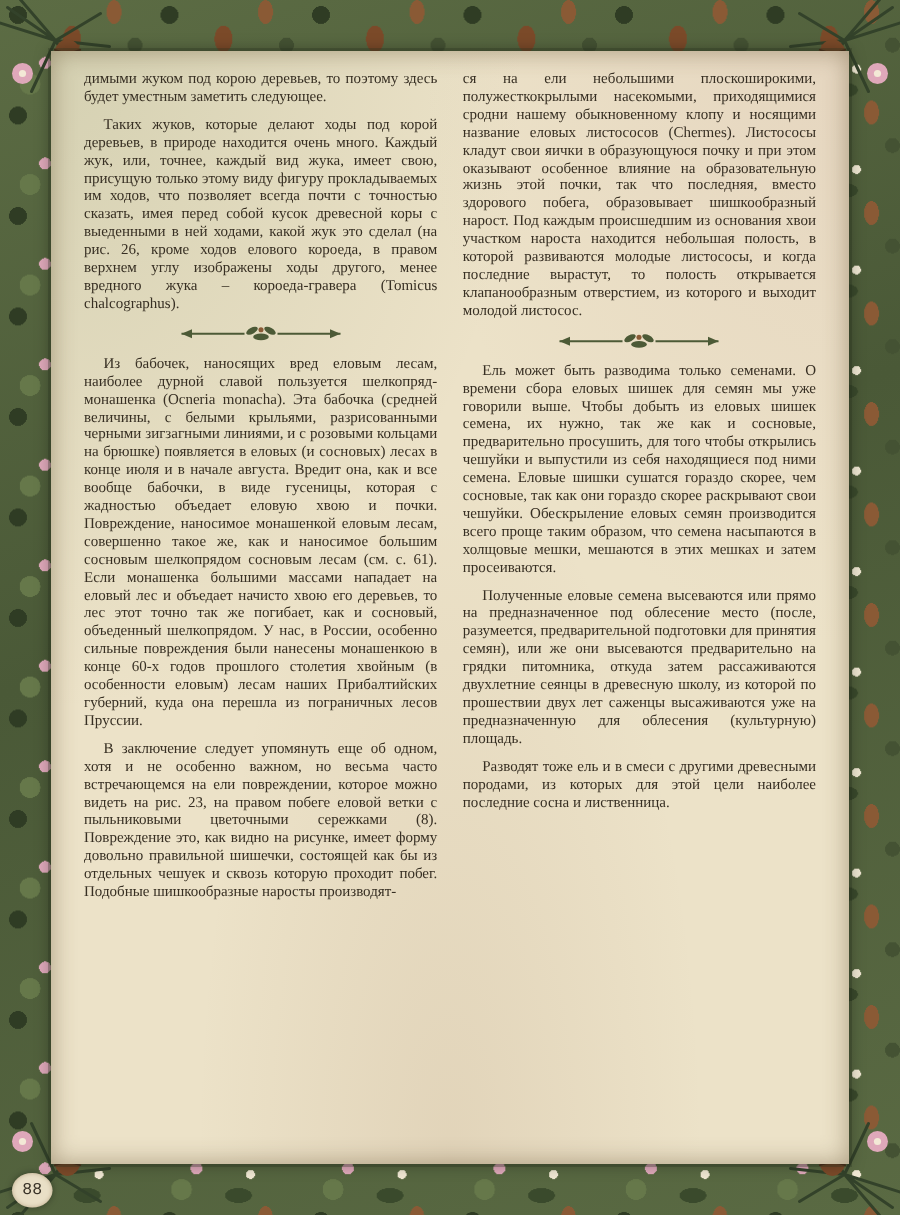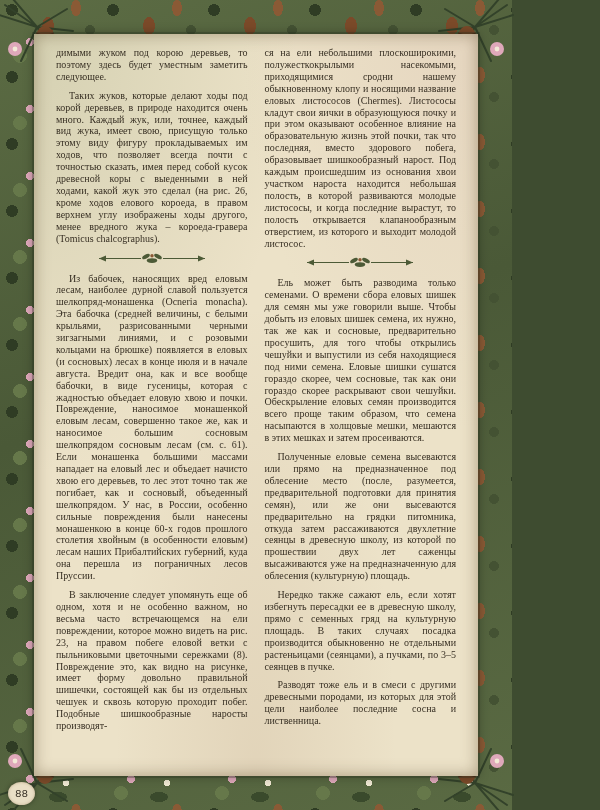--- a/index.html
+++ b/index.html
@@ -1,20 +1,20 @@
 <!DOCTYPE html>
 <html lang="ru"><head>
 <meta charset="utf-8">
 <style>
   html,body{margin:0;padding:0;}
   body{width:600px;height:810px;overflow:hidden;background:#3e4c30;}
 
   
   .frame{
-    position:relative;width:512px;height:810px;
+    position:relative;width:600px;height:810px;
     background-color:#55643e;
     background-image:
       radial-gradient(circle 6px at 12px 10px, #2f3c24 98%, transparent 100%),
       radial-gradient(ellipse 6px 9px at 48px 26px, #7b4a29 98%, transparent 100%),
       radial-gradient(ellipse 5px 8px at 76px 8px, #8a5a35 98%, transparent 100%),
       radial-gradient(circle 4px at 30px 42px, #dfa8ba 98%, transparent 100%),
       radial-gradient(circle 3px at 66px 46px, #efe7d2 98%, transparent 100%),
       radial-gradient(circle 5px at 90px 30px, #445233 98%, transparent 100%),
       radial-gradient(circle 7px at 20px 56px, #66784a 98%, transparent 100%),
       radial-gradient(ellipse 9px 5px at 58px 60px, #3a4a2c 98%, transparent 100%),
@@ -153,21 +153,20 @@
               <path d="M112 6.5 l-7 -3 v6 z"></path>
               <ellipse cx="53" cy="4.5" rx="4.2" ry="2" transform="rotate(-28 53 4.5)"></ellipse>
               <ellipse cx="65" cy="4.5" rx="4.2" ry="2" transform="rotate(28 65 4.5)"></ellipse>
               <ellipse cx="59" cy="8.6" rx="5.2" ry="2.3"></ellipse>
             </g>
             <circle cx="59" cy="3.8" r="1.7" fill="#8a5a35"></circle>
           </svg>
         </div>
         <p>Ель может быть разводима только семенами. О времени сбора еловых шишек для семян мы уже говорили выше. Чтобы добыть из еловых шишек семена, их нужно, так же как и сосновые, предварительно просушить, для того чтобы открылись чешуйки и выпустили из себя находящиеся под ними семена. Еловые шишки сушатся гораздо скорее, чем сосновые, так как они гораздо скорее раскрывают свои чешуйки. Обескрыление еловых семян производится всего проще таким образом, что семена насыпаются в холщовые мешки, мешаются в этих мешках и затем просеиваются.</p>
         <p>Полученные еловые семена высеваются или прямо на предназначенное под облесение место (после, разумеется, предварительной подготовки для принятия семян), или же они высеваются предварительно на грядки питомника, откуда затем рассаживаются двухлетние сеянцы в древесную школу, из которой по прошествии двух лет саженцы высаживаются уже на предназначенную для облесения (культурную) площадь.</p>
-        <p>Нередко также сажают ель, если хотят избегнуть пересадки ее в древесную школу, прямо с семенных гряд на культурную площадь. В таких случаях посадка производится обыкновенно не отдельными растеньицами (сеянцами), а пучками, по 3–5 сеянцев в пучке.</p>
         <p>Разводят тоже ель и в смеси с другими древесными породами, из которых для этой цели наиболее последние сосна и лиственница.</p>
       </div>
 
     </div>
   </div>
 
   <div class="page-number">88</div>
 </div>
 
 </body></html>

